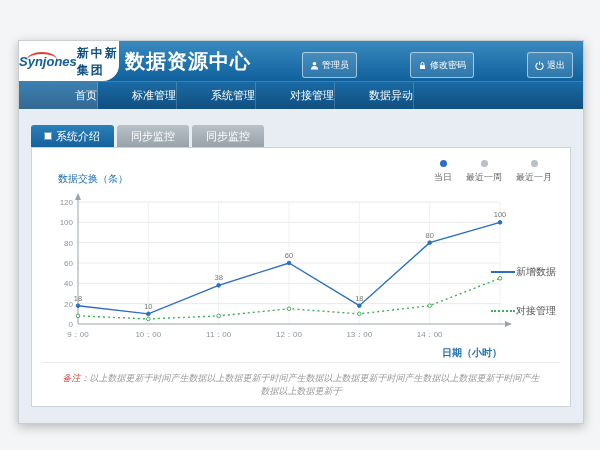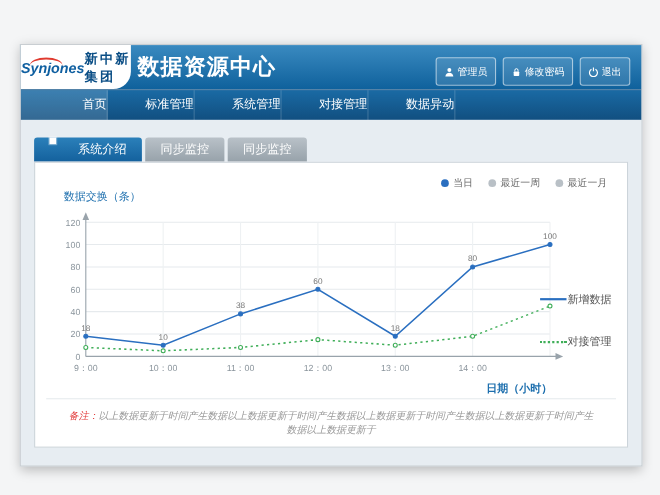--- a/index.html
+++ b/index.html
@@ -22,39 +22,39 @@
   }
   .logo-en{font-size:13px;font-weight:bold;font-style:italic;color:#0f5fa0;line-height:13px;position:relative;}
   .logo-swoosh{position:absolute;left:8px;top:-3px;width:30px;height:6px;
     border-top:2px solid #e03a2f;border-radius:50%/100% 100% 0 0;}
   .logo-cn{font-size:12px;font-weight:bold;color:#0c4f86;letter-spacing:2px;margin-top:1px;}
   .app-title{position:absolute;left:106px;top:0;height:40px;line-height:40px;color:#fff;font-size:20px;font-weight:bold;letter-spacing:1px;}
   .header-actions{position:absolute;right:10px;top:11px;display:flex;gap:6px;}
   .hbtn{
     display:flex;align-items:center;gap:3px;height:18px;padding:12px 7px;box-sizing:border-box;
     border:1px solid rgba(255,255,255,.55);border-radius:3px;background:rgba(255,255,255,.12);
-    color:#fff;font-size:9px;cursor:pointer;white-space:nowrap;
+    color:#fff;font-size:9px;cursor:pointer;white-space:nowrap;margin-left:47px;
   }
   .hbtn svg{display:block;}
   
   .nav{height:27px;background:linear-gradient(#1a6aa4,#114f80);display:flex;align-items:stretch;border-top:1px solid rgba(255,255,255,.25);}
   .nav-item{min-width:78px;text-align:right;line-height:27px;color:#fff;font-size:11px;
     border-right:1px solid rgba(255,255,255,.18);cursor:pointer;}
   .nav-item.active{background:rgba(255,255,255,.15);}
   
   .content{position:absolute;left:0;top:68px;right:0;bottom:0;background:#e7edf2;padding:16px 12px 0 12px;}
   .tabs{display:flex;gap:3px;height:22px;}
   .tab{padding:0 14px;line-height:22px;font-size:11px;color:#fff;cursor:pointer;
-    background:linear-gradient(#b9c1c8,#97a2aa);border-radius:3px 3px 0 0;display:flex;gap:20px;}
+    background:linear-gradient(#b9c1c8,#97a2aa);border-radius:3px 3px 0 0;display:flex;align-items:center;gap:5px;}
   .tab.active{background:linear-gradient(#2b80ba,#14619d);}
   .tab .sq{width:6px;height:6px;background:#fff;display:inline-block;box-shadow:0 0 0 1px rgba(255,255,255,.35);}
   .panel{position:relative;background:#fff;border:1px solid #ccd4da;height:258px;}
   
   .top-legend{position:absolute;right:18px;top:12px;display:flex;gap:14px;font-size:9px;color:#666;}
-  .tl-item{display:flex;align-items:center;gap:4px;cursor:pointer;}
+  .tl-item{display:flex;align-items:center;gap:4px;cursor:pointer;flex-direction:column;}
   .dot{width:7px;height:7px;border-radius:50%;background:#b9c0c6;display:inline-block;}
   .dot.on{background:#2a6fc0;}
   .ylabel{position:absolute;left:26px;top:24px;color:#1d6fae;font-size:10px;font-weight:normal;}
   #chart-svg{position:absolute;left:14px;top:42px;}
   #chart-svg text{font-family:"Liberation Sans","DejaVu Sans",sans-serif;}
   .series-legend{position:absolute;right:14px;top:92px;font-size:10px;color:#555;}
   .sl-item{display:flex;align-items:center;gap:1px;margin-bottom:12px;cursor:pointer;margin-top:25px;}
   .sample{width:24px;height:0;display:inline-block;}
   .sample.blue{border-top:2px solid #2a6fc0;}
   .sample.green{border-top:2px dotted #3fae58;}

